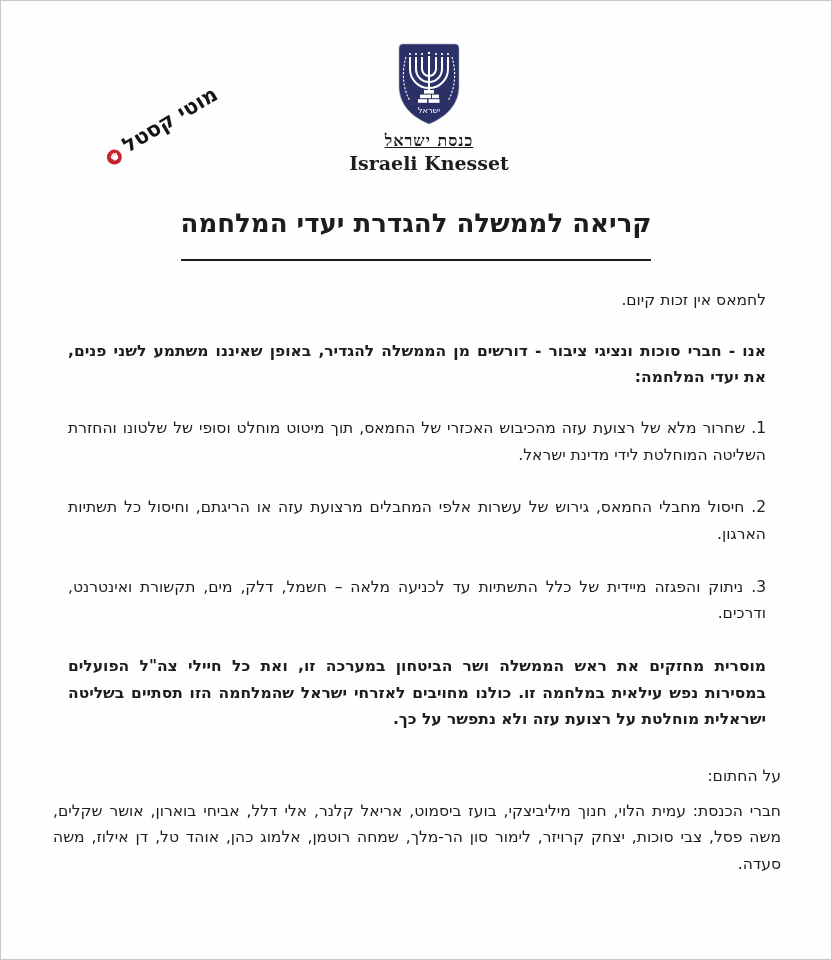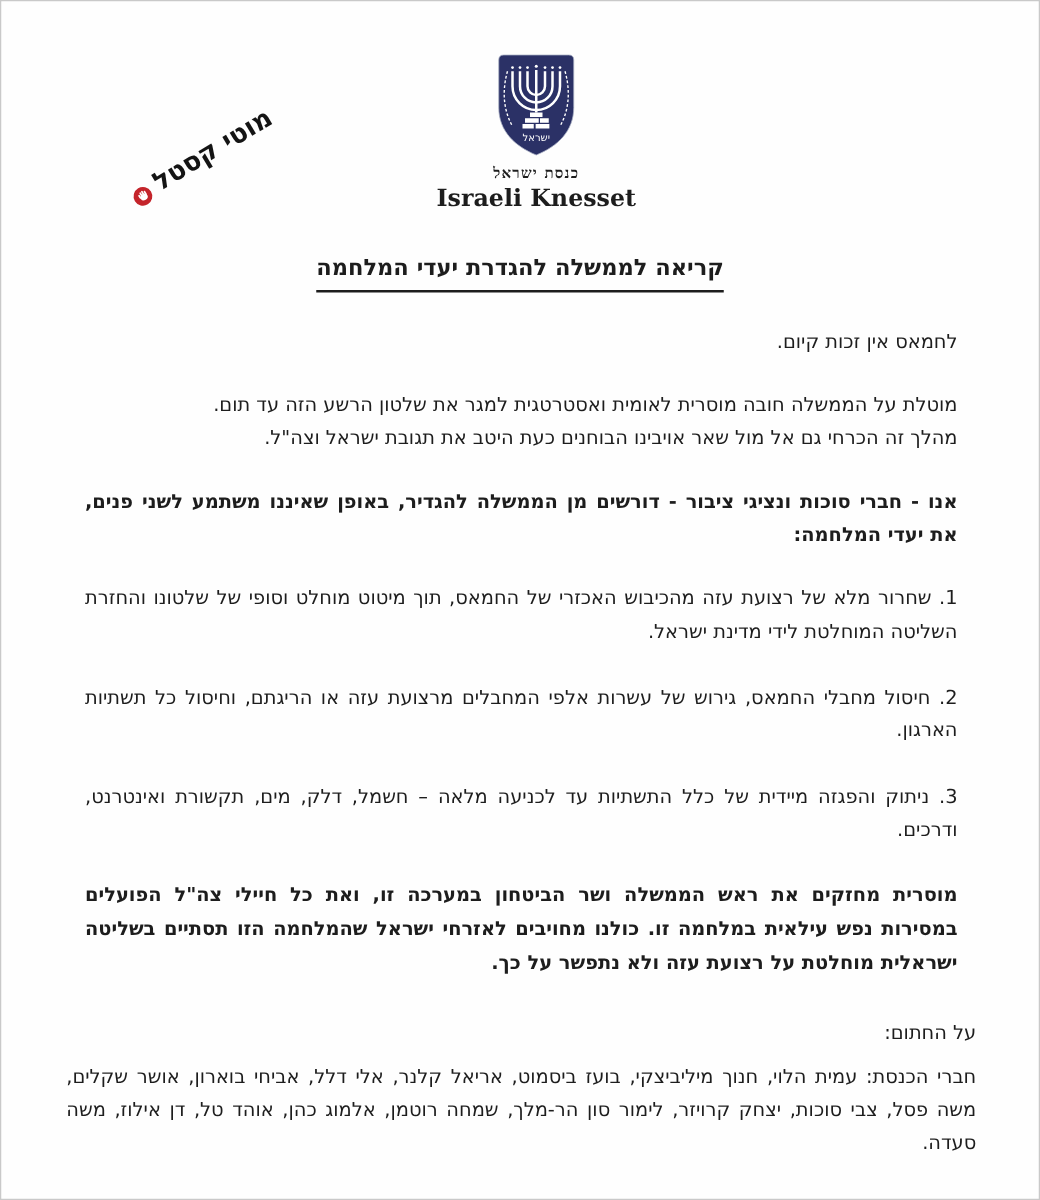--- a/index.html
+++ b/index.html
@@ -11,21 +11,21 @@
     border:1px solid #c9c9c9;
     overflow:hidden;
     font-family:"DejaVu Sans", sans-serif;
     color:#1d1d1d;
   }
   
   .header{ text-align:center; margin-top:42px;padding-left:26px; }
   .emblem{ display:block; margin:0 auto; }
   .hebrew-name{
     font-family:"DejaVu Serif","Liberation Serif",serif;
-    font-weight:bold; font-size:12px; margin-top:4px; letter-spacing:1px;
+    font-weight:bold; font-size:16px; margin-top:4px; letter-spacing:1px;text-decoration:underline;
   }
   .english-name{
     font-family:"DejaVu Serif","Liberation Serif",serif;
     font-weight:bold; font-size:19px; margin-top:2px;
   }
   
   .stamp{
     position:absolute; left:96px; top:112px;
     transform:rotate(-31deg); transform-origin:center;
     direction:rtl;
@@ -37,23 +37,23 @@
     width:15px;height:15px;border-radius:50%;
     background:#c4242b;
     display:flex;align-items:center;justify-content:center;
     margin-top:6px;
     flex:0 0 auto;
   }
   
   .title-wrap{ text-align:center; margin-top:34px; }
   .doc-title{
     display:inline-block;
-    font-weight:bold; font-size:18px;
+    font-weight:bold; font-size:26px;
     border-bottom:2px solid #1d1d1d;
-    padding-bottom:7px;
+    padding-bottom:21px;
     direction:rtl;
   }
   
   .content{
     direction:rtl;
     padding:0 50px 0 52px;
     font-size:15.5px;
     line-height:1.72;
   }
   .p{ margin:0 15px 24px; text-align:justify; text-align-last:right; }
@@ -122,24 +122,20 @@
 
   <div class="title-wrap">
     <div class="doc-title">קריאה לממשלה להגדרת יעדי המלחמה</div>
   </div>
 
   <div class="content">
 
     <p class="p single first">לחמאס אין זכות קיום.</p>
 
 
-    <p class="p">
-      <span class="line">מוטלת על הממשלה חובה מוסרית לאומית ואסטרטגית למגר את שלטון הרשע הזה עד תום.</span>
-      <span class="line">מהלך זה הכרחי גם אל מול שאר אויבינו הבוחנים כעת היטב את תגובת ישראל וצה"ל.</span>
-    </p>
 
     <p class="p bold">אנו - חברי סוכות ונציגי ציבור - דורשים מן הממשלה להגדיר, באופן שאיננו משתמע לשני פנים, את יעדי המלחמה:</p>
 
     <div class="items">
       <p class="p">1. שחרור מלא של רצועת עזה מהכיבוש האכזרי של החמאס, תוך מיטוט מוחלט וסופי של שלטונו והחזרת השליטה המוחלטת לידי מדינת ישראל.</p>
       <p class="p">2. חיסול מחבלי החמאס, גירוש של עשרות אלפי המחבלים מרצועת עזה או הריגתם, וחיסול כל תשתיות הארגון.</p>
       <p class="p">3. ניתוק והפגזה מיידית של כלל התשתיות עד לכניעה מלאה – חשמל, דלק, מים, תקשורת ואינטרנט, ודרכים.</p>
     </div>
 
     <p class="p bold closing">מוסרית מחזקים את ראש הממשלה ושר הביטחון במערכה זו, ואת כל חיילי צה"ל הפועלים במסירות נפש עילאית במלחמה זו. כולנו מחויבים לאזרחי ישראל שהמלחמה הזו תסתיים בשליטה ישראלית מוחלטת על רצועת עזה ולא נתפשר על כך.</p>

